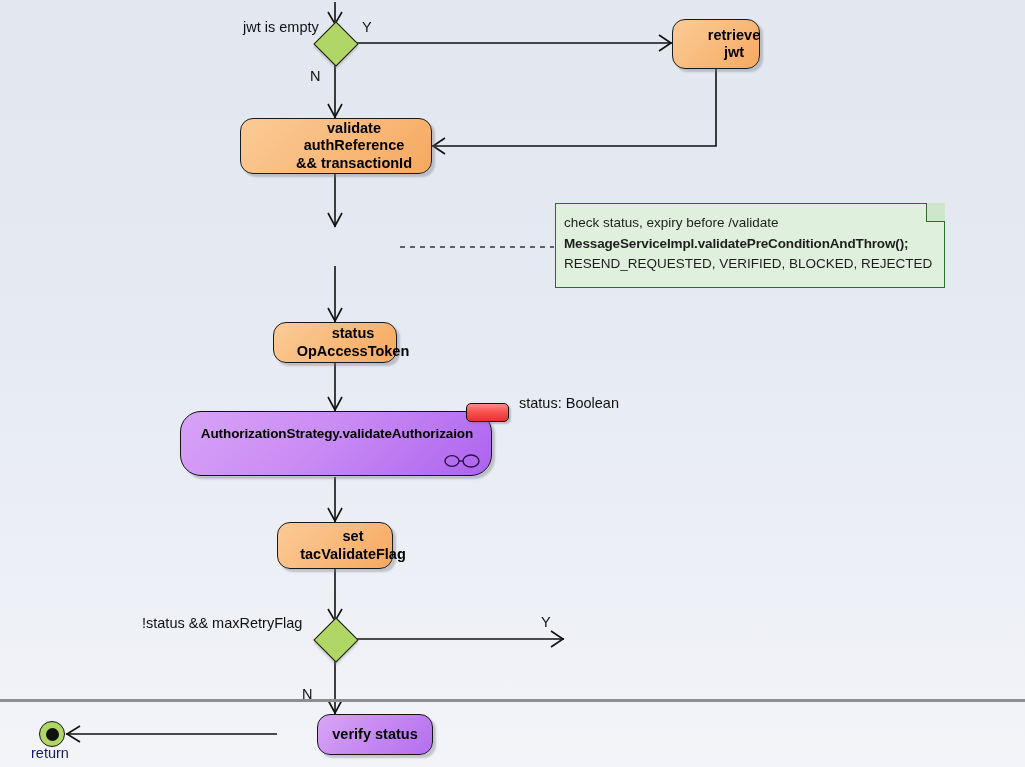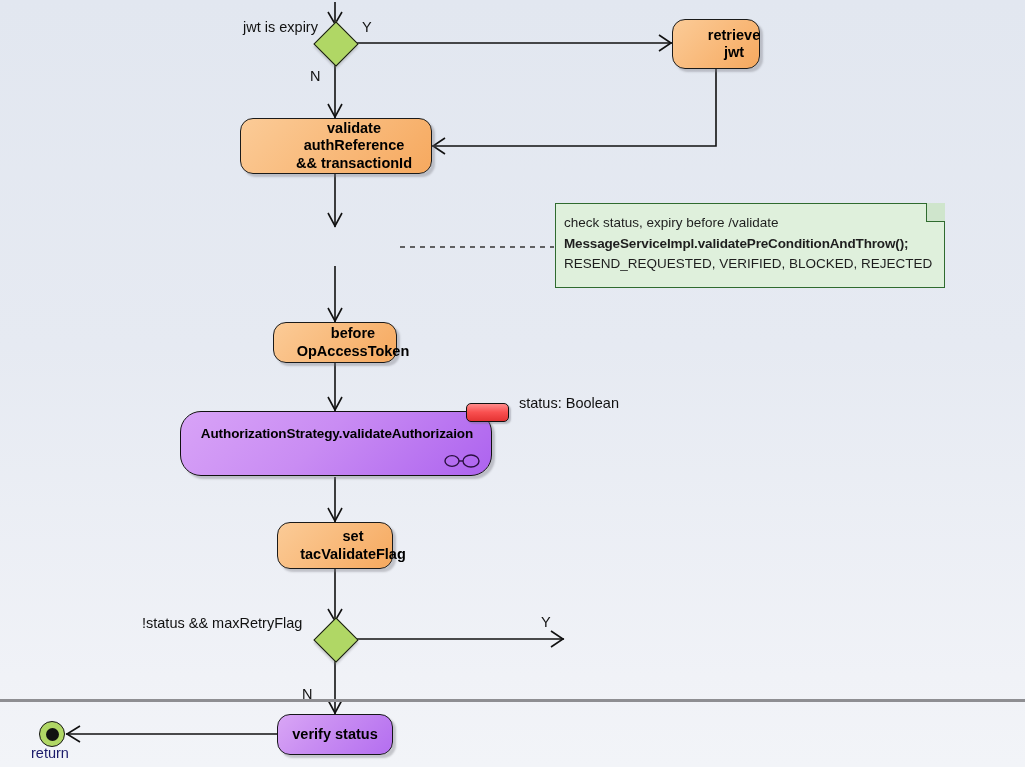--- a/index.html
+++ b/index.html
@@ -42,20 +42,21 @@
     line-height: 1.18;
     box-shadow: 3px 3px 2px rgba(120,120,130,0.38);
   }
   .node.orange {
     background: linear-gradient(135deg, #fbcb97 0%, #f9bd80 42%, #f6a95f 100%);
     padding-left: 36px;
   }
   .node.purple {
     background: linear-gradient(135deg, #d9a6f5 0%, #c98ef2 40%, #b46ef0 100%);
     border-color: #16161a;
+    margin-left: 40px;
   }
   .node .lbl {
     padding: 0 6px;
     white-space: pre-line;
   }
 
   
   #node-auth-strategy {
     position: absolute;
     left: 180px;
@@ -274,21 +275,21 @@
       <polyline points="328,700 335,713 342,700" fill="none" stroke="#111" stroke-width="1.6"></polyline>
     </g>
 
     <g>
       <line x1="277" y1="734" x2="66" y2="734" stroke="#111" stroke-width="1.6"></line>
       <polyline points="80,726 67,734 80,742" fill="none" stroke="#111" stroke-width="1.6"></polyline>
     </g>
   </svg>
 
   <div class="diamond" style="left:320px; top:28px;"></div>
-  <div class="edge-label" style="left:243px; top:19px;">jwt is expiry</div>
+  <div class="edge-label" style="left:243px; top:19px;">jwt is empty</div>
   <div class="edge-label" style="left:362px; top:19px;">Y</div>
   <div class="edge-label" style="left:310px; top:68px;">N</div>
 
   <div class="node orange" id="node-retrieve-jwt" style="left:672px; top:19px; width:88px; height:50px; font-size:14.5px;">
     <span class="lbl">retrieve
 jwt</span>
   </div>
 
   <div class="node orange" id="node-validate-auth" style="left:240px; top:118px; width:192px; height:56px; font-size:14.5px;">
     <span class="lbl">validate authReference
@@ -300,21 +301,21 @@
     <div class="note-body"></div>
     <div class="fold"></div>
     <div class="note-text">
       <div>check status, expiry before /validate</div>
       <div class="bold">MessageServiceImpl.validatePreConditionAndThrow();</div>
       <div>RESEND_REQUESTED, VERIFIED, BLOCKED, REJECTED</div>
     </div>
   </div>
 
   <div class="node orange" id="node-update-token" style="left:273px; top:322px; width:124px; height:41px; font-size:14.5px;">
-    <span class="lbl">before
+    <span class="lbl">status
 OpAccessToken</span>
   </div>
 
   <div id="node-auth-strategy">
     <div id="auth-strategy-label">AuthorizationStrategy.validateAuthorizaion</div>
     <svg id="socket-icon" viewBox="0 0 36 16">
       <ellipse cx="8" cy="8" rx="7" ry="5.4" fill="none" stroke="#2a1040" stroke-width="1.4"></ellipse>
       <ellipse cx="27" cy="8" rx="8" ry="6" fill="none" stroke="#2a1040" stroke-width="1.4"></ellipse>
       <line x1="15" y1="8" x2="19" y2="8" stroke="#2a1040" stroke-width="1.4"></line>
     </svg>

